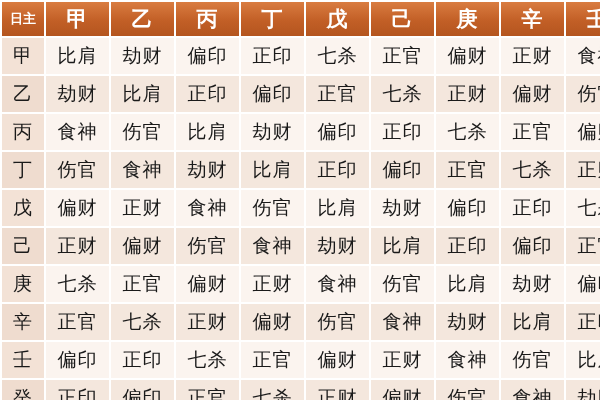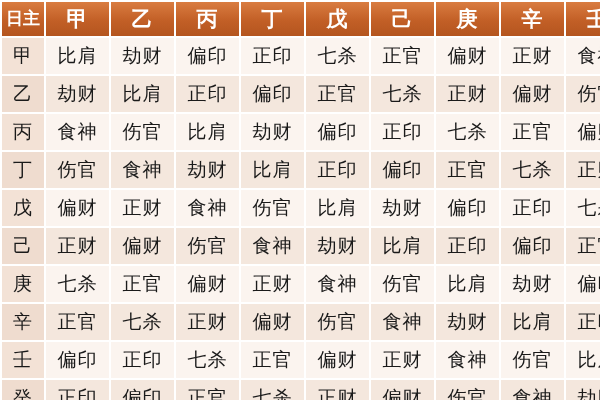--- a/index.html
+++ b/index.html
@@ -42,21 +42,21 @@
     background: linear-gradient(180deg, #d97c41 0%, #c25f26 55%, #b4551f 100%);
     color: #ffffff;
     font-size: 21px;
     font-weight: bold;
     height: 34px;
     border-color: #ffffff;
   }
   
   table.ten-gods tr.header-row td.corner {
     background: linear-gradient(180deg, #d97c41 0%, #c25f26 55%, #b4551f 100%);
-    font-size: 17px;
+    font-size: 13px;
     letter-spacing: 0;
     line-height: 1.05;
   }
   
   table.ten-gods td.row-label {
     background: #f3e2d6;
     font-weight: normal;
   }
   
   table.ten-gods tr.body-row.odd td {

